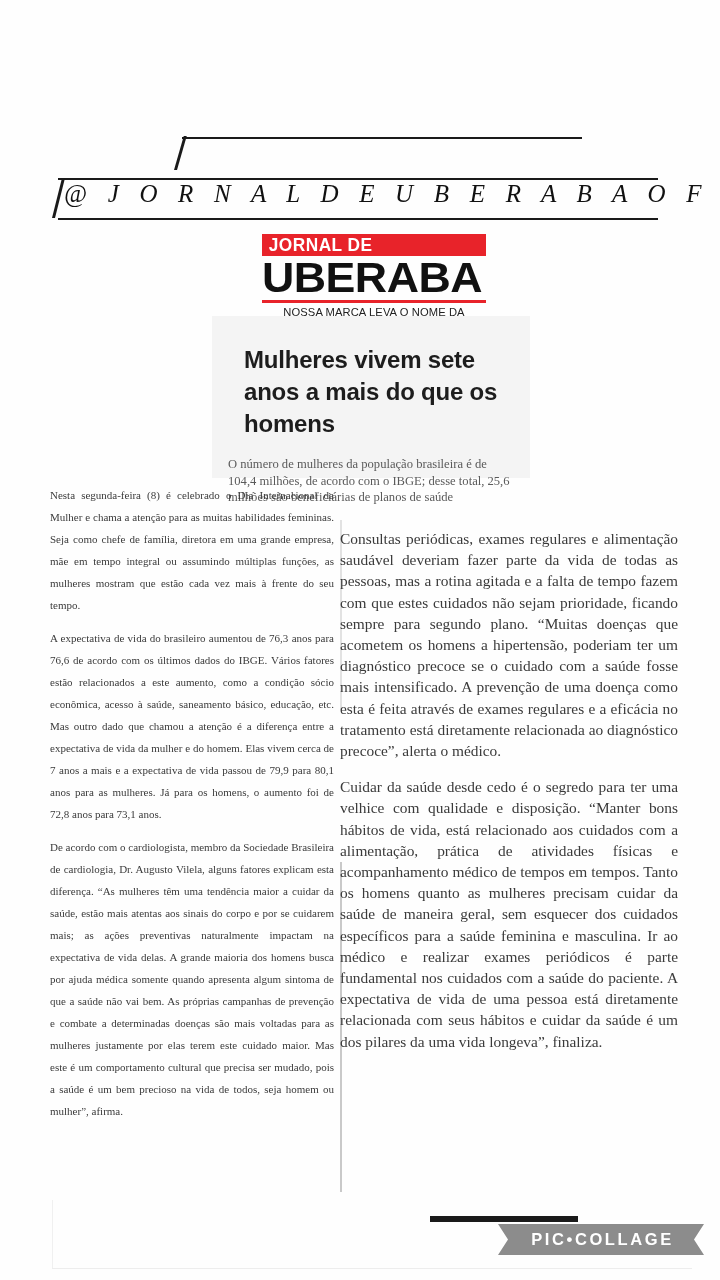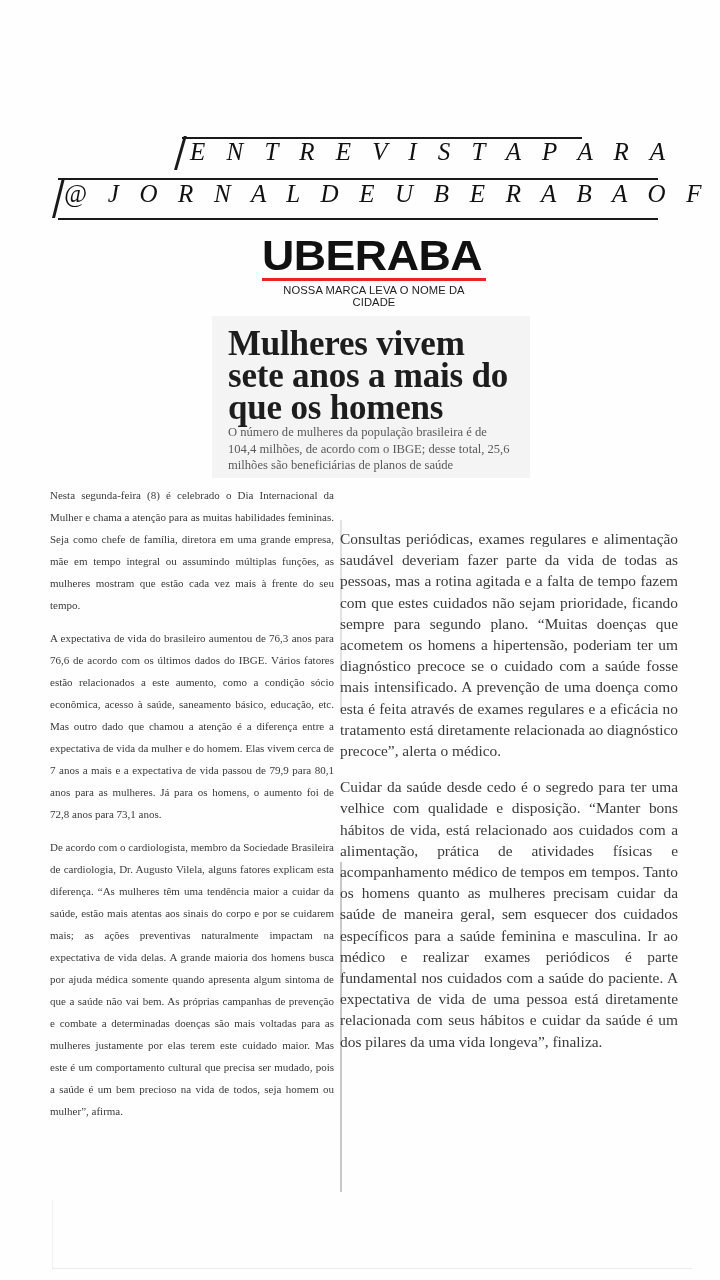--- a/index.html
+++ b/index.html
@@ -135,26 +135,26 @@
   
   .headline-panel{
     position:absolute;
     left:212px; top:316px;
     width:318px; height:162px;
     background:#f4f4f4;
     padding:12px 16px 0 16px;
     box-sizing:border-box;
   }
   .headline{
-    font-family:Liberation Serif, serif;
+    font-family:Liberation Sans, sans-serif;
     font-weight:bold;
-    font-size:35px;
+    font-size:24px;
     line-height:32px;
     color:#1d1d1d;
-    margin:0;
+    margin:16px;
     letter-spacing:-0.2px;
   }
   .standfirst{
     font-family:"Liberation Serif", serif;
     font-size:12.6px;
     line-height:16.5px;
     color:#5a5a5a;
   }
 
   
@@ -240,31 +240,33 @@
 </style>
 </head>
 <body>
 
 <div class="page">
 
   <div class="header">
     <div class="hdr-line1-wrap">
       <div class="hdr-rule-top"></div>
       <div class="hdr-slash1"></div>
-      <div class="hdr-text1">E N T R E V I S T A   P A R A</div>
     </div>
     <div class="hdr-line2-wrap">
       <div class="hdr-rule-mid"></div>
       <div class="hdr-slash2"></div>
       <div class="hdr-text2">@ J O R N A L D E U B E R A B A O F I C I A L</div>
       <div class="hdr-rule-bot"></div>
     </div>
   </div>
 
   <div class="logo">
+    <div class="logo-top">
+      <span>JORNAL DE</span>
+    </div>
     <div class="logo-main">UBERABA</div>
     <div class="logo-rule"></div>
     <div class="logo-tag">NOSSA MARCA LEVA O NOME DA CIDADE</div>
   </div>
 
   <div class="headline-panel">
     <h1 class="headline">Mulheres vivem sete anos a mais do que os homens</h1>
     <div class="standfirst">O número de mulheres da população brasileira é de 104,4 milhões, de acordo com o IBGE; desse total, 25,6 milhões são beneficiárias de planos de saúde</div>
   </div>
 
@@ -282,14 +284,20 @@
   <div class="col-right">
     <div class="bodytext">
       <p>Consultas periódicas, exames regulares e alimentação saudável deveriam fazer parte da vida de todas as pessoas, mas a rotina agitada e a falta de tempo fazem com que estes cuidados não sejam prioridade, ficando sempre para segundo plano. “Muitas doenças que acometem os homens a hipertensão, poderiam ter um diagnóstico precoce se o cuidado com a saúde fosse mais intensificado. A prevenção de uma doença como esta é feita através de exames regulares e a eficácia no tratamento está diretamente relacionada ao diagnóstico precoce”, alerta o médico.</p>
       <p>Cuidar da saúde desde cedo é o segredo para ter uma velhice com qualidade e disposição. “Manter bons hábitos de vida, está relacionado aos cuidados com a alimentação, prática de atividades físicas e acompanhamento médico de tempos em tempos. Tanto os homens quanto as mulheres precisam cuidar da saúde de maneira geral, sem esquecer dos cuidados específicos para a saúde feminina e masculina. Ir ao médico e realizar exames periódicos é parte fundamental nos cuidados com a saúde do paciente. A expectativa de vida de uma pessoa está diretamente relacionada com seus hábitos e cuidar da saúde é um dos pilares da uma vida longeva”, finaliza.</p>
     </div>
   </div>
 
   <div class="hairline-left"></div>
   <div class="hairline-bottom"></div>
 
+  <div class="watermark">
+    <div class="wm-bar"></div>
+    <div class="wm-ribbon">
+      <span class="wm-text">PIC•COLLAGE</span>
+    </div>
+  </div>
 
 </div>
 
 </body></html>

